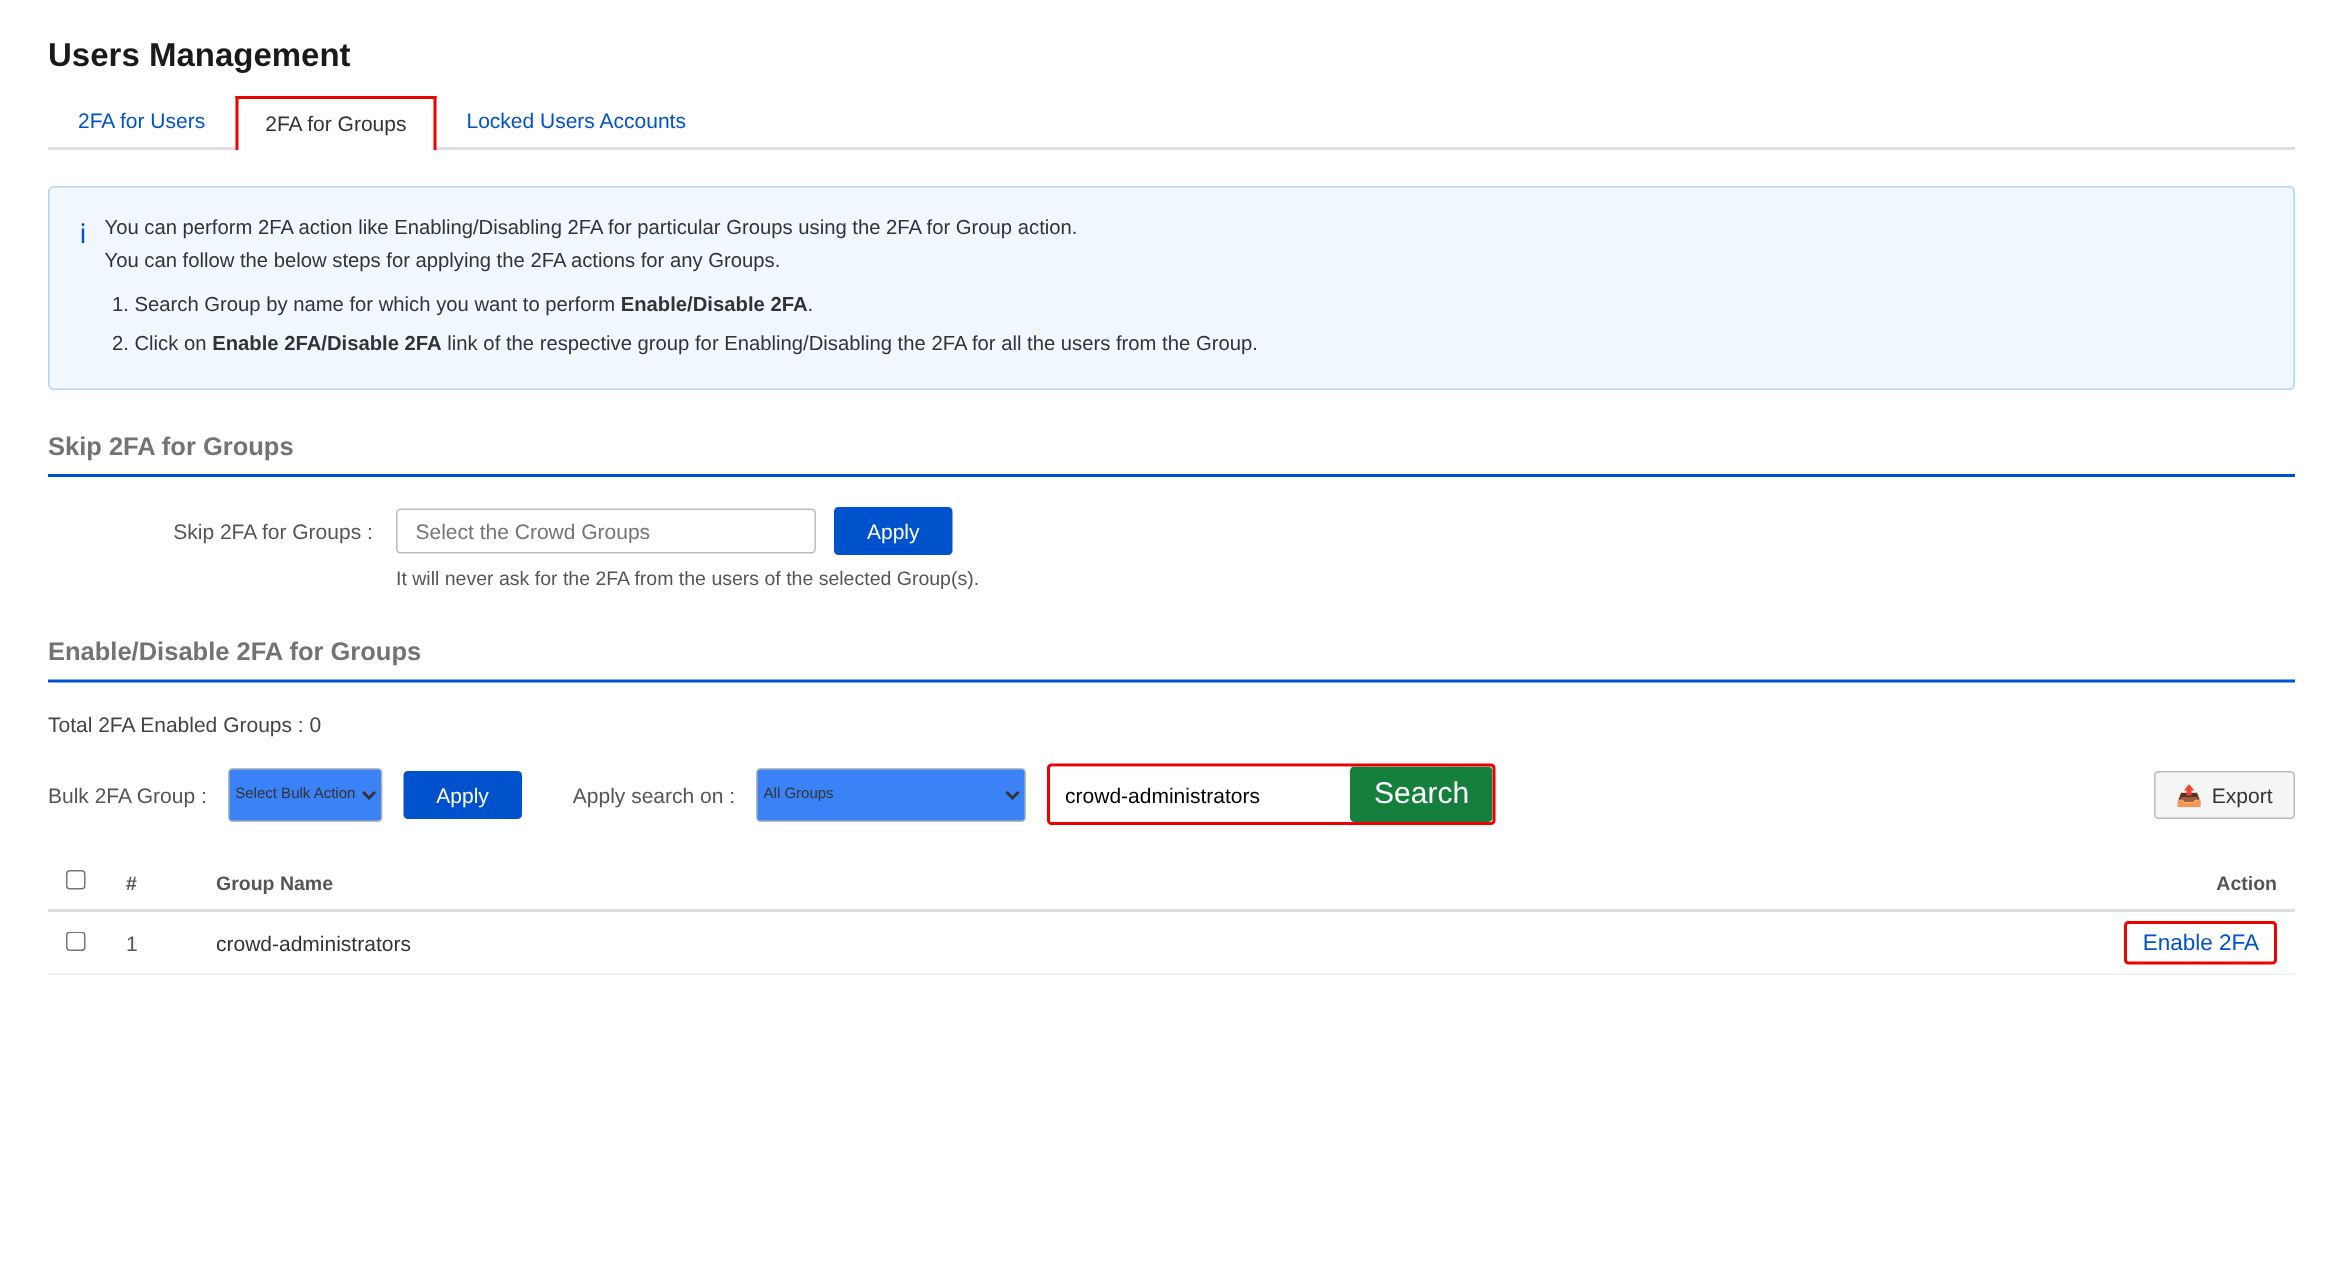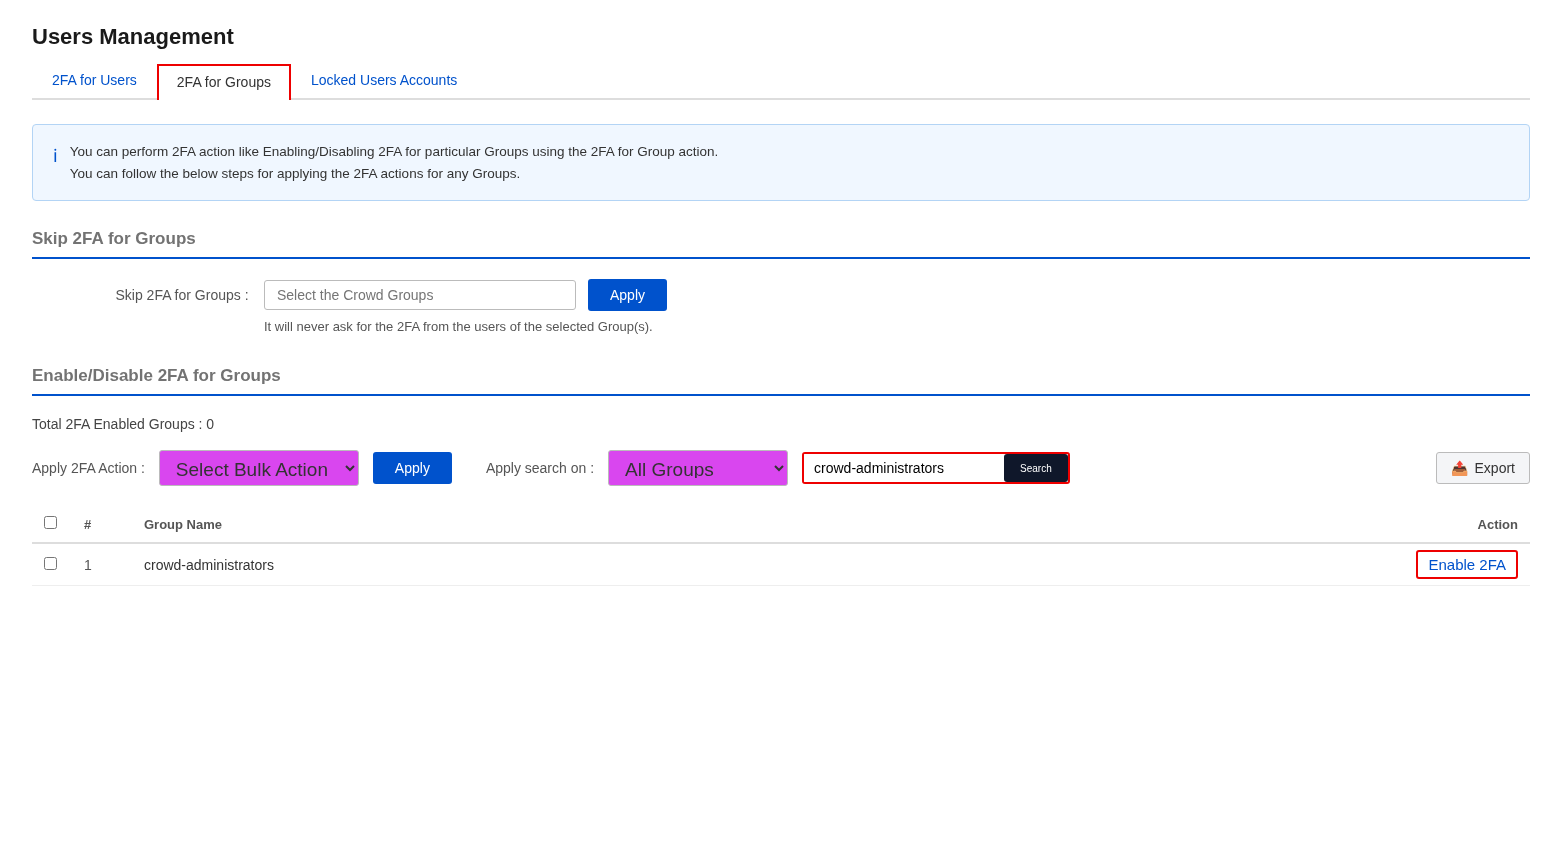--- a/index.html
+++ b/index.html
@@ -16,64 +16,68 @@
     .info-icon { color: #0052cc; font-size: 18px; margin-top: 2px; flex-shrink: 0; }
     .info-text { color: #333; line-height: 1.6; font-size: 13.5px; }
     .info-text ol { margin-top: 8px; padding-left: 20px; }
     .info-text li { margin-bottom: 4px; }
 
     .section-title { font-size: 17px; font-weight: 600; color: #737373; margin-bottom: 8px; }
     .section-divider { border: none; border-top: 2px solid #0052cc; margin-bottom: 20px; }
 
     .form-row { display: flex; align-items: center; gap: 12px; margin-bottom: 8px; padding-left: 80px; }
     .form-label { color: #555; white-space: nowrap; font-size: 14px; min-width: 140px; text-align: center; }
-    .form-input { border: 1px solid #bbb; border-radius: 3px; padding: 6px 12px; font-size: 14px; width: 312px; color: #aaa; outline: none; }
+    .form-input { border: 1px solid #bbb; border-radius: 3px; padding: 6px 12px; font-size: 14px; width: 280px; color: #aaa; outline: none; }
     .form-hint { color: #555; font-size: 13px; padding-left: 80px; margin-bottom: 0; margin-left: 152px; }
 
     .btn-primary { background: #0052cc; color: #fff; border: none; border-radius: 3px; padding: 8px 22px; font-size: 14px; cursor: pointer; font-weight: 500; }
 
     .stats-row { margin-bottom: 18px; color: #444; font-size: 14px; }
 
     .controls-row { display: flex; align-items: center; gap: 14px; margin-bottom: 20px; }
     .controls-label { color: #555; white-space: nowrap; }
-    .select-dropdown { border: 1px solid #bbb; border-radius: 3px; padding: 7px 12px; font-size: 19px; cursor: pointer; background: #d946ef; color: #333; height: 36px; }
+    .select-dropdown { border: 1px solid #bbb; border-radius: 3px; padding: 7px 0; font-size: 10px; cursor: pointer; background: #3b82f6; color: #333; height: 36px; }
     .search-btn { background: #0052cc; color: #fff; border: none; border-radius: 3px; padding: 7px 18px; font-size: 14px; cursor: pointer; font-weight: 500; }
     .export-btn { display: flex; align-items: center; gap: 6px; background: #f4f5f7; border: 1px solid #bbb; border-radius: 3px; padding: 7px 14px; font-size: 14px; cursor: pointer; margin-left: auto; color: #333; }
 
     .table-container { width: 100%; }
     table { width: 100%; border-collapse: collapse; }
     thead tr { border-bottom: 2px solid #ddd; }
     th { padding: 10px 12px; text-align: left; font-weight: 600; color: #555; font-size: 13px; }
     td { padding: 12px 12px; border-bottom: 1px solid #eee; font-size: 14px; color: #333; }
     .checkbox-col { width: 40px; }
     .num-col { width: 60px; color: #555; }
     .action-col { text-align: right; }
     .enable-2fa-link { color: #0052cc; border: 2px solid #e00; padding: 4px 10px; border-radius: 3px; cursor: pointer; text-decoration: none; font-size: 15px; }
     .search-wrapper { border: 2px solid #e00; border-radius: 3px; display: flex; overflow: hidden; }
     .search-wrapper input { border: none; padding: 6px 10px; font-size: 14px; outline: none; width: 190px; }
-    .search-wrapper button { background: #0f172a; color: #fff; border: none; padding: 7px 16px; font-size: 10px; cursor: pointer; font-weight: 500; }
+    .search-wrapper button { background: #15803d; color: #fff; border: none; padding: 7px 16px; font-size: 20px; cursor: pointer; font-weight: 500; }
   </style>
 </head>
 <body>
 
 
 
 <h1>Users Management</h1>
 
 <div class="tabs">
   <a class="tab">2FA for Users</a>
   <a class="tab active">2FA for Groups</a>
   <a class="tab">Locked Users Accounts</a>
 </div>
 
 <div class="info-box">
   <span class="info-icon">ℹ</span>
   <div class="info-text">
     <span>You can perform 2FA action like Enabling/Disabling 2FA for particular Groups using the 2FA for Group action.</span><br>
     <span>You can follow the below steps for applying the 2FA actions for any Groups.</span>
+    <ol>
+      <li>Search Group by name for which you want to perform <strong>Enable/Disable 2FA</strong>.</li>
+      <li>Click on <strong>Enable 2FA/Disable 2FA</strong> link of the respective group for Enabling/Disabling the 2FA for all the users from the Group.</li>
+    </ol>
   </div>
 </div>
 
 <div>
   <div class="section-title">Skip 2FA for Groups</div>
   <hr class="section-divider">
   <div class="form-row">
     <span class="form-label">Skip 2FA for Groups :</span>
     <input class="form-input" type="text" placeholder="Select the Crowd Groups" style="">
     <button class="btn-primary">Apply</button>
@@ -86,21 +90,21 @@
 <div>
   <div class="section-title">Enable/Disable 2FA for Groups</div>
   <hr class="section-divider">
 
   <div class="stats-row">
     <span>Total 2FA Enabled Groups :</span>
     <span> </span><span>0</span>
   </div>
 
   <div class="controls-row">
-    <span class="controls-label">Apply 2FA Action :</span>
+    <span class="controls-label">Bulk 2FA Group :</span>
     <select class="select-dropdown">
       <option>Select Bulk Action</option>
     </select>
     <button class="btn-primary">Apply</button>
 
     <span class="controls-label" style="margin-left:20px;">Apply search on :</span>
     <select class="select-dropdown" style="min-width:180px;">
       <option>All Groups</option>
     </select>
 

